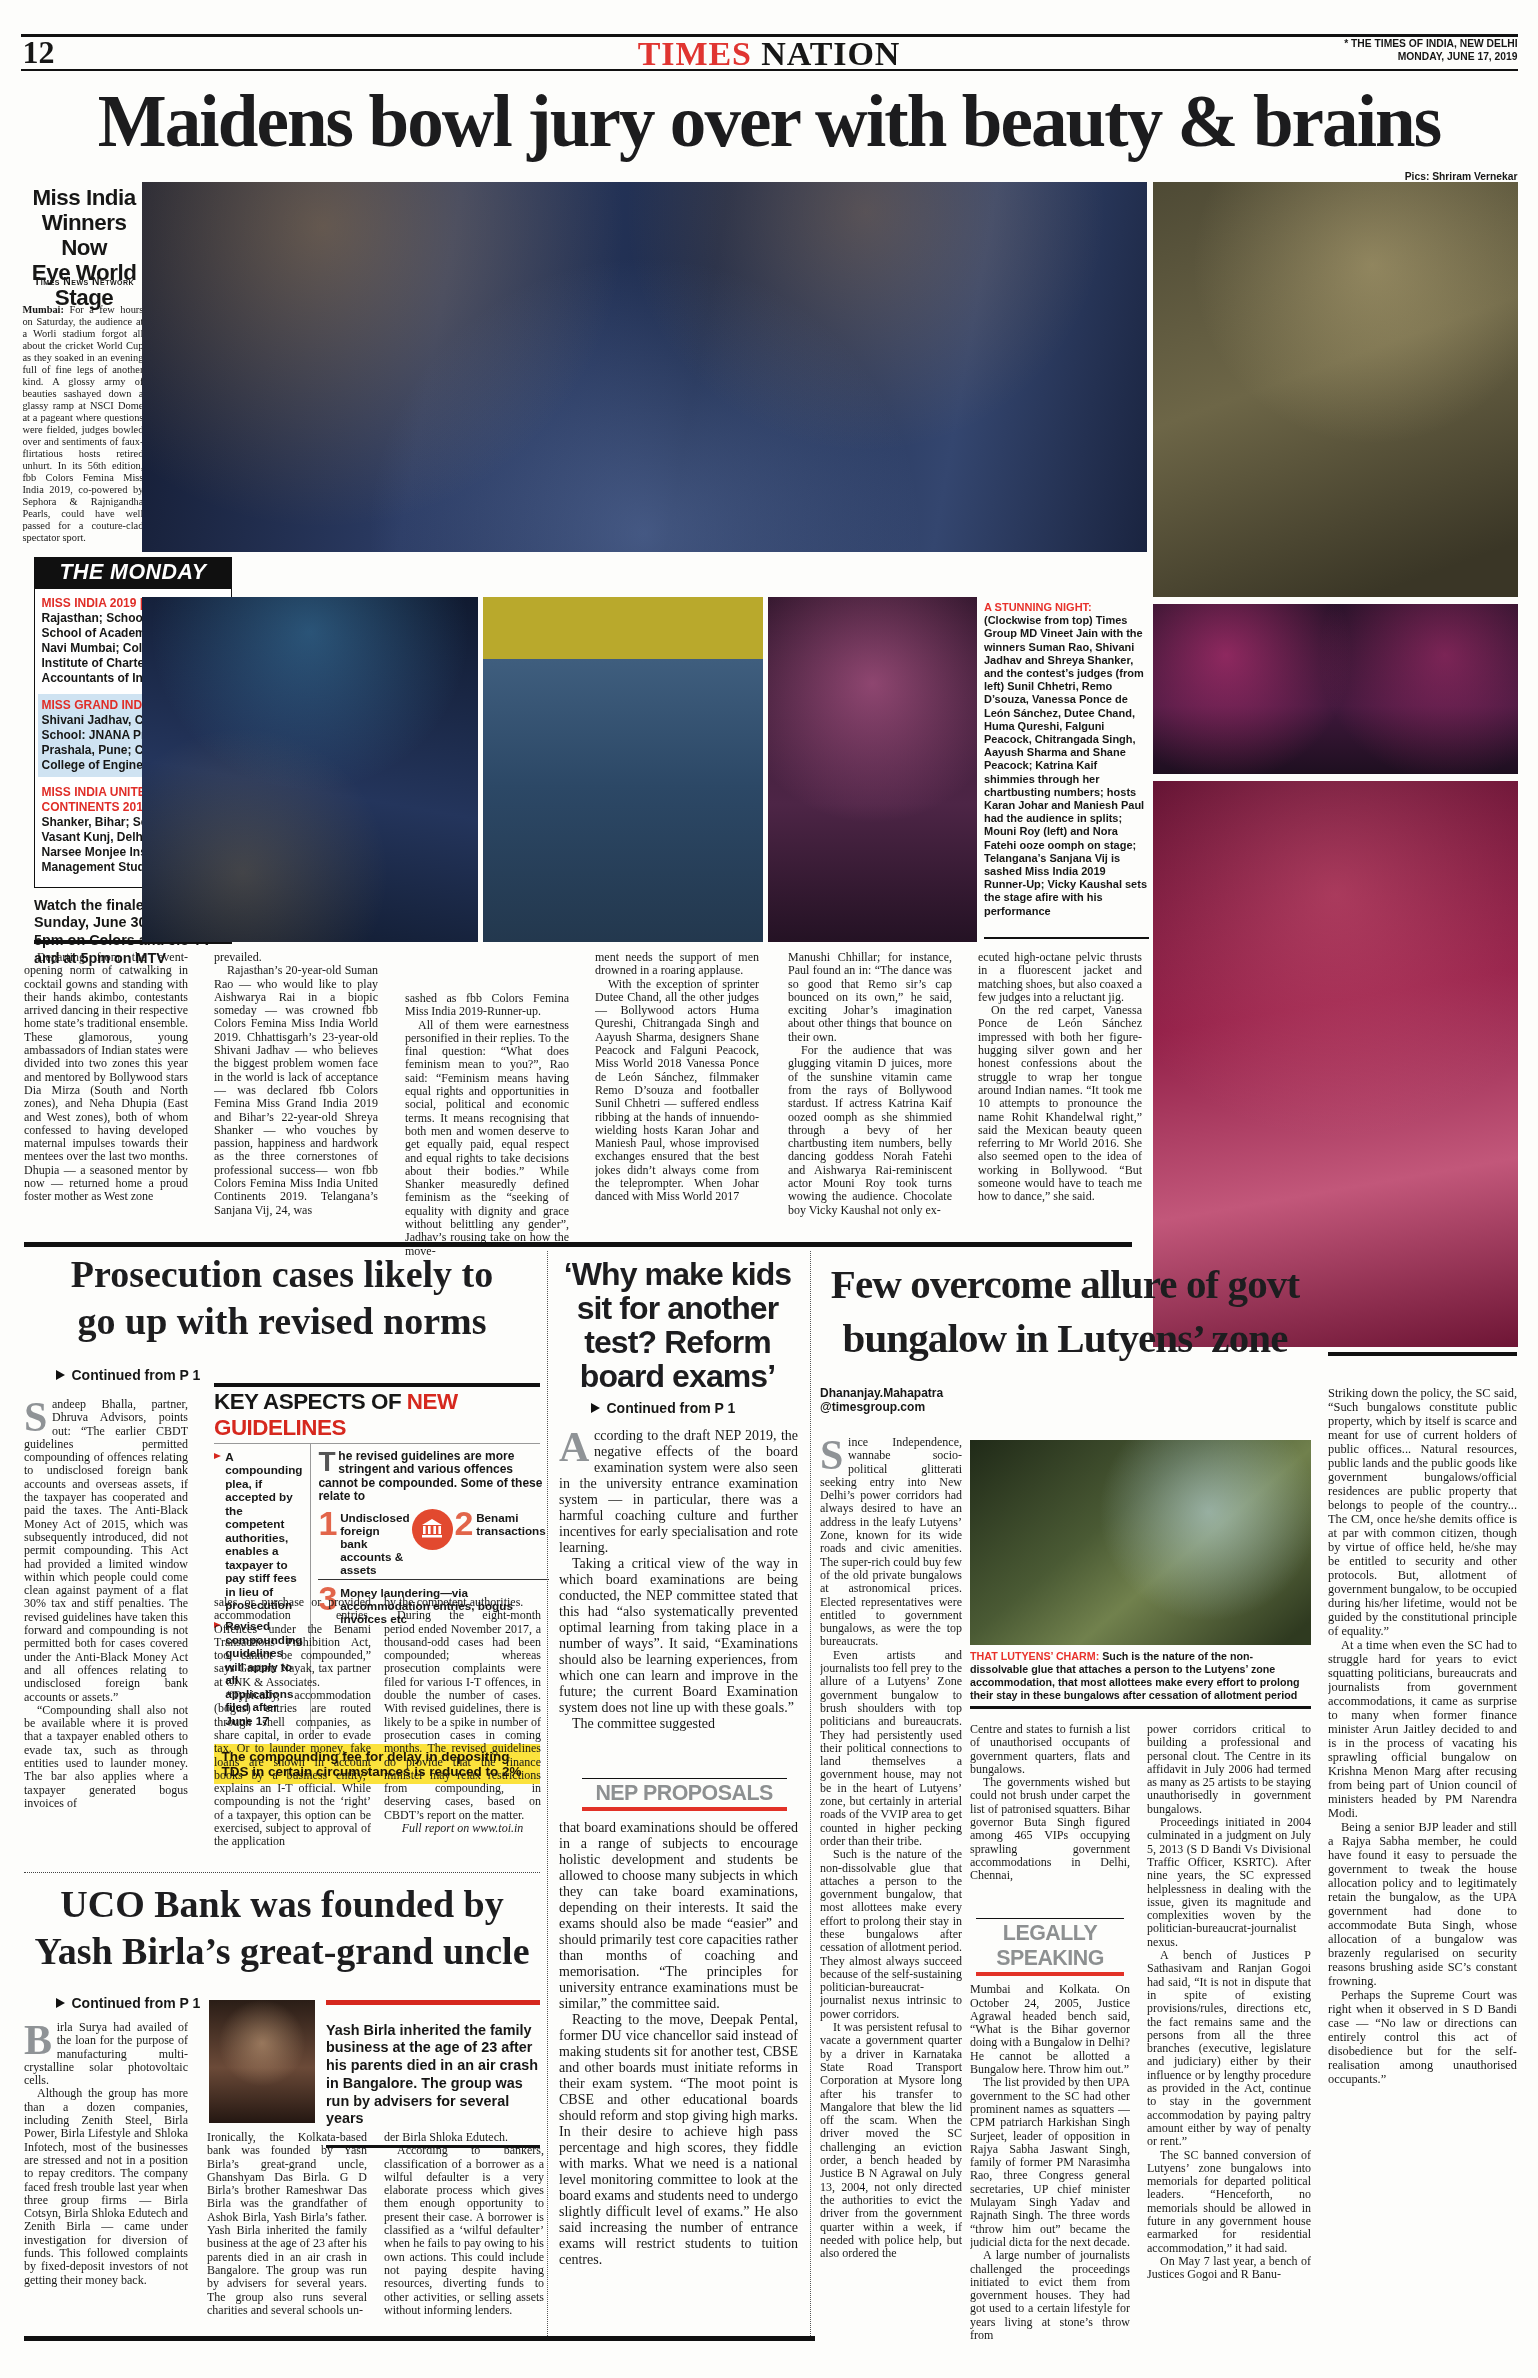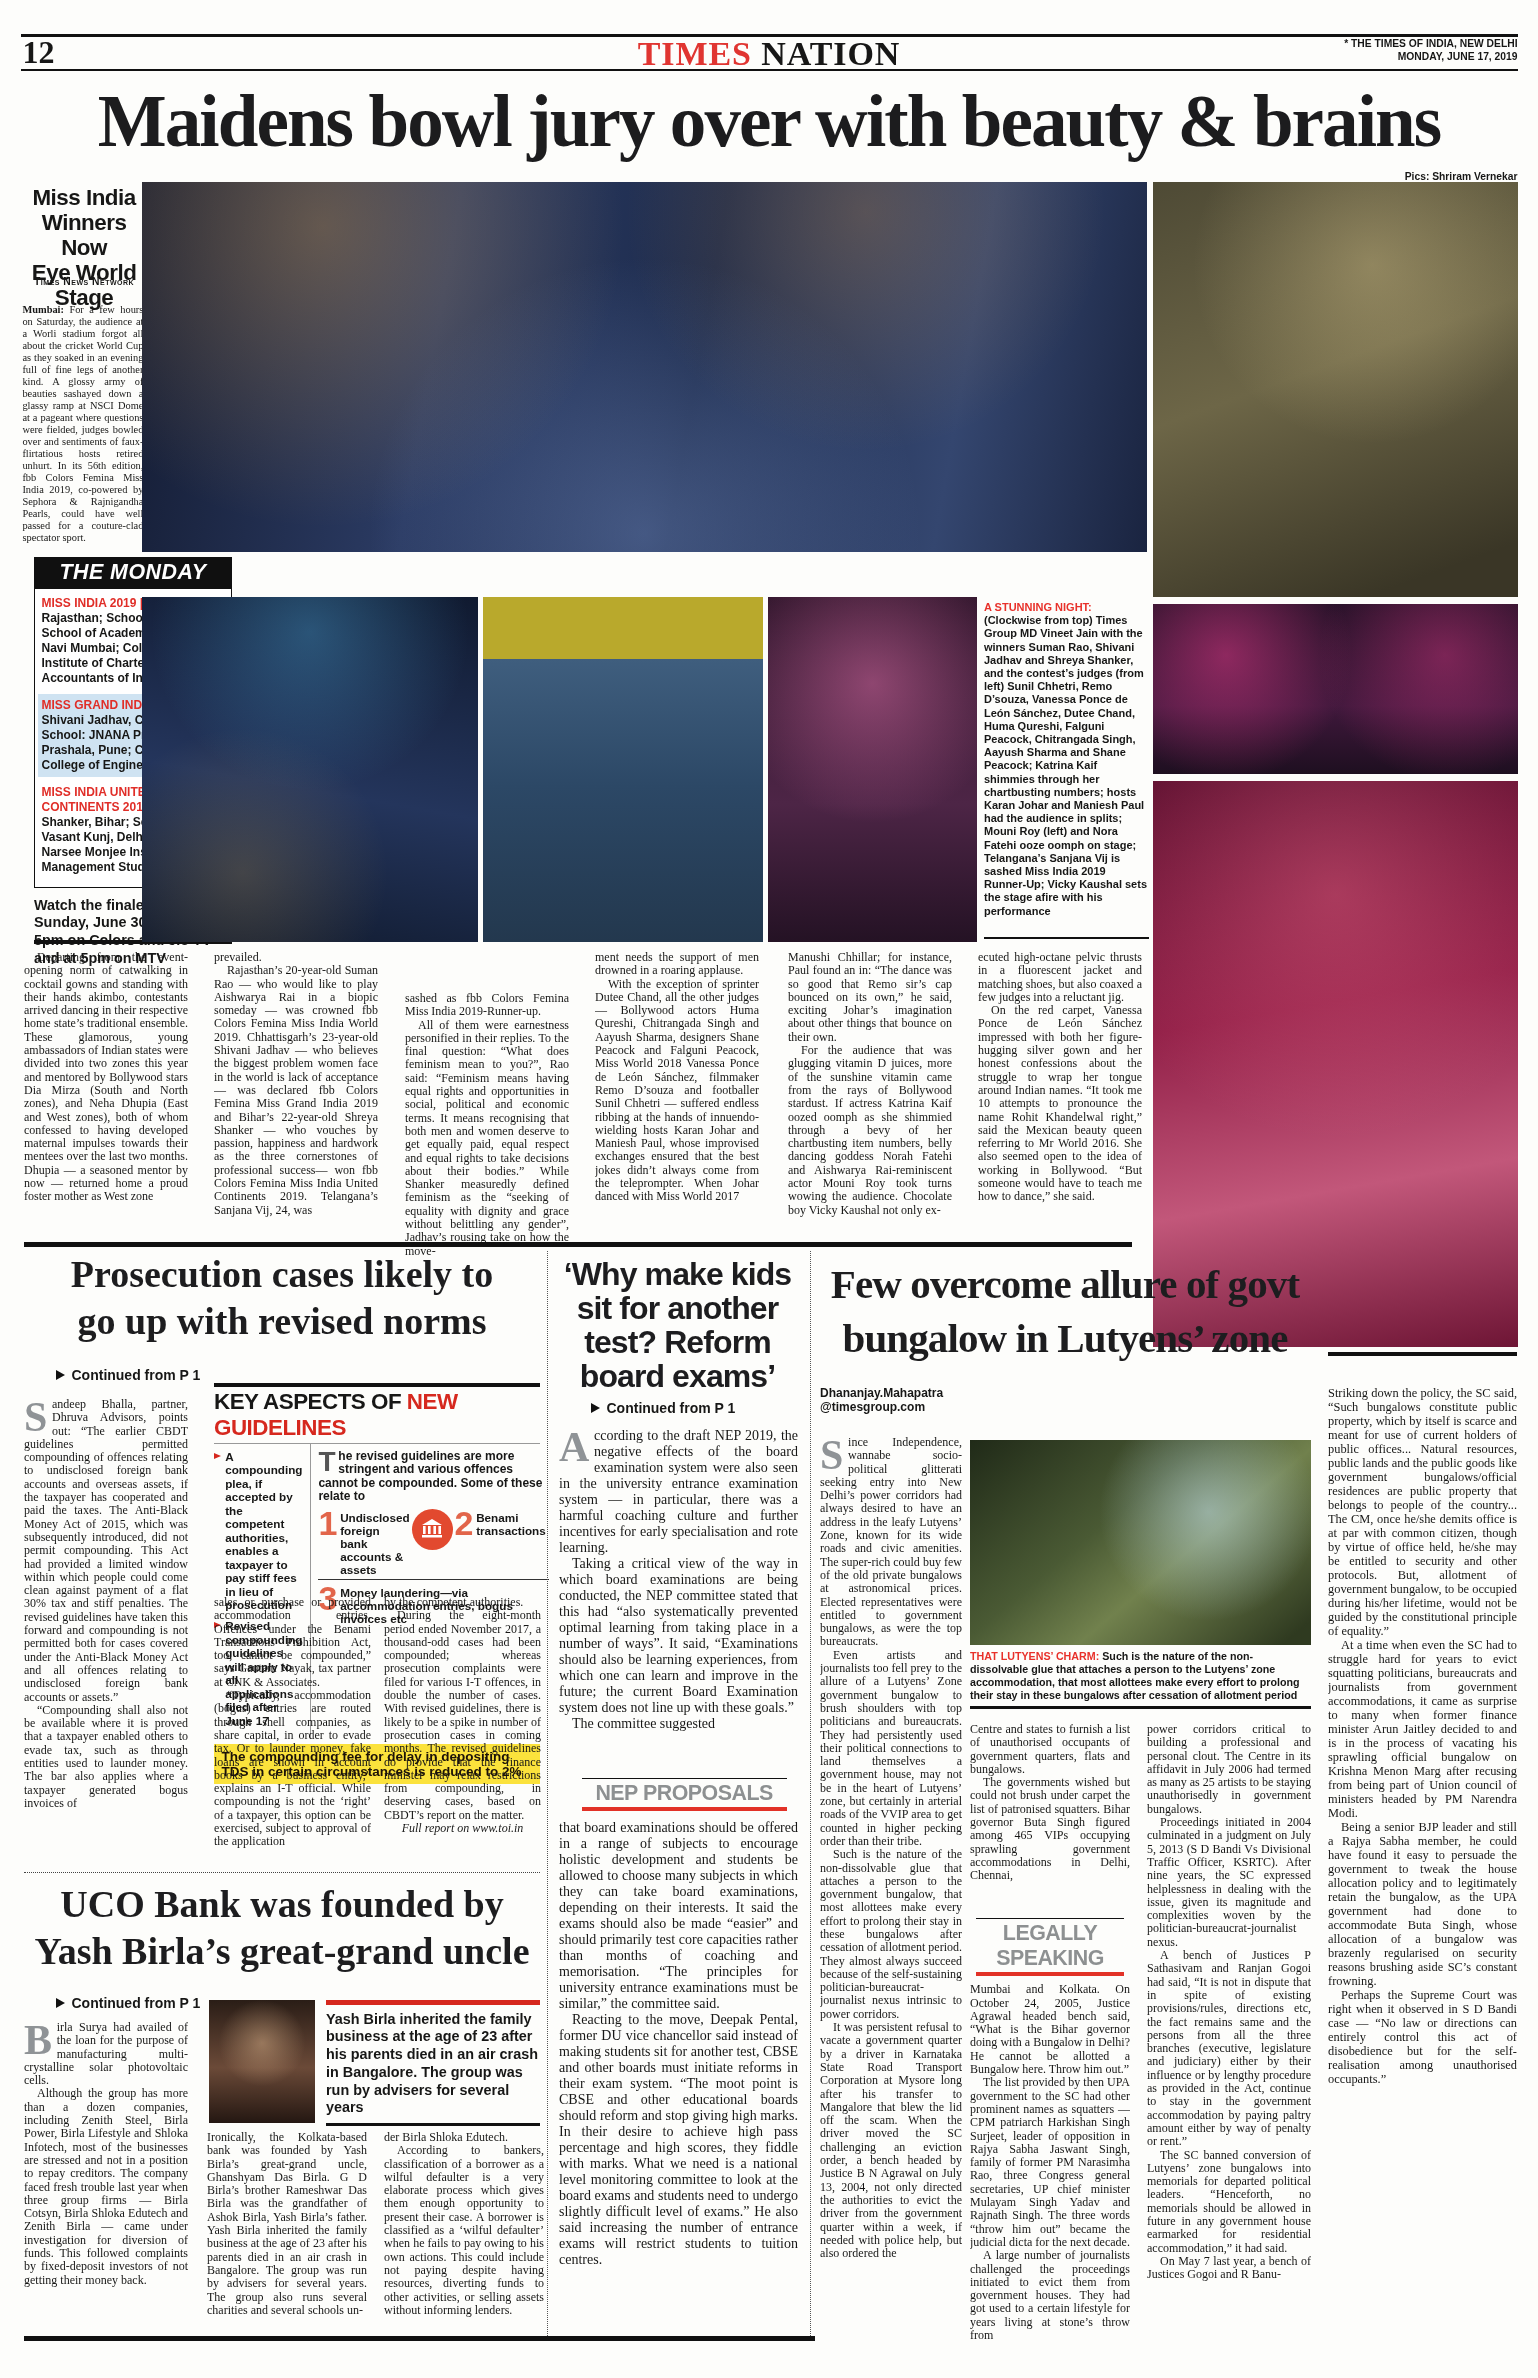--- a/index.html
+++ b/index.html
@@ -111,21 +111,21 @@
   .subhead .sh-top{border-top:1.4px solid #111;display:block;margin-bottom:1.9px;}
   .subhead .sh-txt{font:700 21.4px "Liberation Sans",sans-serif;color:#8d9091;letter-spacing:-0.5px;}
   .subhead .sh-red{display:block;height:3.7px;background:#e23227;margin-top:0.9px;}
   .subhead-abs{position:absolute;}
   
   .wk-hl{font:700 32px "Liberation Sans",sans-serif;line-height:34px;letter-spacing:-0.9px;}
   .wk-col{font-size:14px;line-height:16px;}
   
   .pullq{position:absolute;left:326px;top:2000px;width:214px;}
   .pq-bar{height:4.7px;background:#d6281e;}
-  .pq-txt{font:700 14.4px "Liberation Sans",sans-serif;line-height:17.7px;padding:6px 0;}
+  .pq-txt{font:700 14.4px "Liberation Sans",sans-serif;line-height:17.7px;padding:17px 0;}
   .pq-bot{height:2.8px;background:#111;}
   
   .lut-byline{position:absolute;font:700 12px "Liberation Sans",sans-serif;line-height:14px;}
   .lut-fig{position:absolute;left:970px;top:1440px;width:341px;}
   .lut-img{height:205px;}
   .lut-cap{font:700 10.7px "Liberation Sans",sans-serif;line-height:13px;margin-top:4.7px;}
   .lut-botrule{height:2.8px;background:#111;margin-top:4.7px;}
 </style>
 </head>
 <body>

